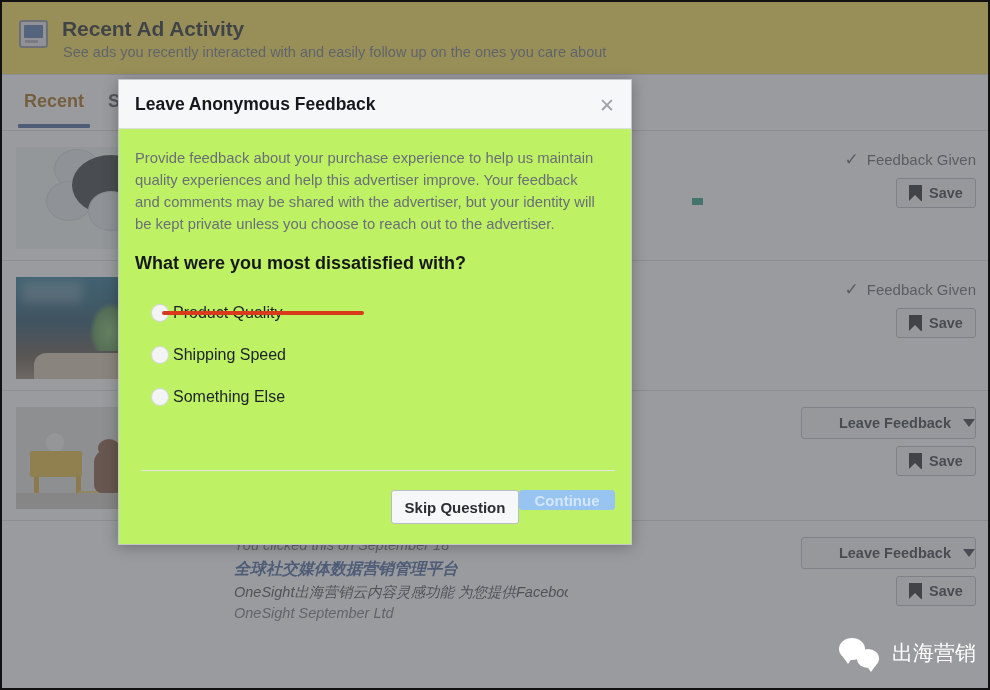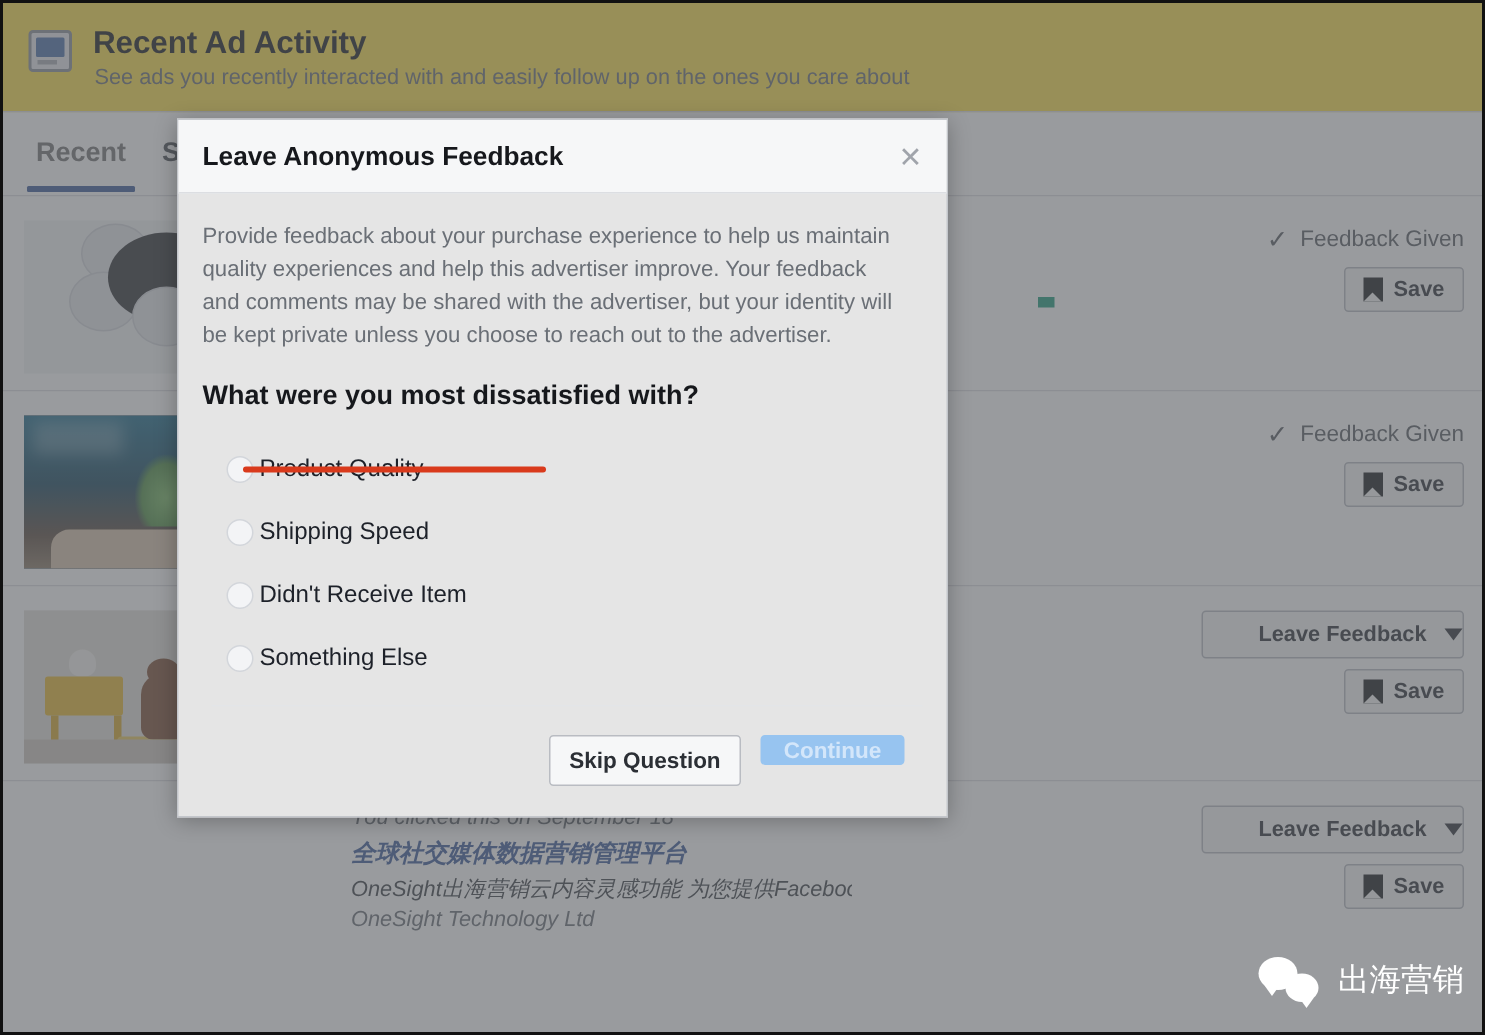--- a/index.html
+++ b/index.html
@@ -76,21 +76,21 @@
     left: 0; top: 73px; right: 0;
     height: 56px;
     background: #ffffff;
     border-bottom: 1px solid #dcdee2;
   }
   .tab {
     position: absolute;
     top: 16px;
     font-size: 18px;
     font-weight: bold;
-    color: #737373;
+    color: #a16207;
     padding-bottom: 14px;
   }
   .tab.t0 { left: 22px; }
   .tab.t1 { left: 106px; color: #4b4f56; }
   .tab.active::after {
     content: "";
     position: absolute;
     left: -6px; right: -6px; bottom: -2px;
     height: 4px;
     background: #3b5998;
@@ -294,21 +294,21 @@
     position: absolute; inset: 0;
     background: rgba(90,93,98,.62);
     z-index: 5;
   }
 
   
   #modal {
     position: absolute;
     left: 116px; top: 77px;
     width: 514px; height: 466px;
-    background: #e5e5e5;
+    background: #bef264;
     border: 1px solid #c3c6cb;
     box-shadow: 0 2px 14px rgba(0,0,0,.28);
     z-index: 10;
   }
   .m-head {
     position: relative;
     height: 49px;
     background: #f6f7f8;
     border-bottom: 1px solid #dcdee2;
     display: flex; align-items: center;
@@ -357,22 +357,22 @@
 
   .m-foot {
     position: absolute; left: 0; right: 0; bottom: 0;
     height: 74px;
   }
   .m-foot .sep {
     position: absolute; left: 22px; right: 16px; top: 0;
     height: 1px; background: #e3e5e8;
   }
   .m-foot .btns {
-    position: absolute; right: 28px; top: 20px;
-    display: flex; gap: 13px; margin-left: 26px;
+    position: absolute; right: 16px; top: 20px;
+    display: flex; gap: 0; margin-left: 26px;
   }
   .btn-skip {
     width: 128px; height: 34px;
     background: #f6f7f8; border: 1px solid #b9bcc2; border-radius: 3px;
     font-size: 15px; font-weight: bold; color: #2b2f35;
     display: flex; align-items: center; justify-content: center;
   }
   .btn-cont {
     width: 96px; height: 20px;
     background: #97c4f0; border: 1px solid #97c4f0; border-radius: 3px;
@@ -512,21 +512,21 @@
             <span>Save</span>
           </div>
         </div>
       </div>
 
       <div class="ad-row r3">
         <div class="ad-text">
           <div class="ad-meta">You clicked this on September 18</div>
           <div class="ad-title">全球社交媒体数据营销管理平台</div>
           <div class="ad-desc">OneSight出海营销云内容灵感功能 为您提供Facebook，Twitter，...</div>
-          <div class="ad-adv">OneSight Technology Ltd</div>
+          <div class="ad-adv">OneSight September Ltd</div>
         </div>
         <div class="right-col">
           <div class="btn-dd">
             <span>Leave Feedback</span>
             <span class="caret"></span>
           </div>
           <div class="btn-save">
             <span class="bookmark"></span>
             <span>Save</span>
           </div>
@@ -551,24 +551,20 @@
       <div class="m-question">What were you most dissatisfied with?</div>
 
       <div class="opts">
         <div class="opt">
           <span class="radio"></span>
           <span class="opt-label">Product Quality</span>
         </div>
         <div class="opt">
           <span class="radio"></span>
           <span class="opt-label">Shipping Speed</span>
-        </div>
-        <div class="opt">
-          <span class="radio"></span>
-          <span class="opt-label">Didn't Receive Item</span>
         </div>
         <div class="opt">
           <span class="radio"></span>
           <span class="opt-label">Something Else</span>
         </div>
       </div>
     </div>
 
     <div class="m-foot">
       <div class="sep"></div>

